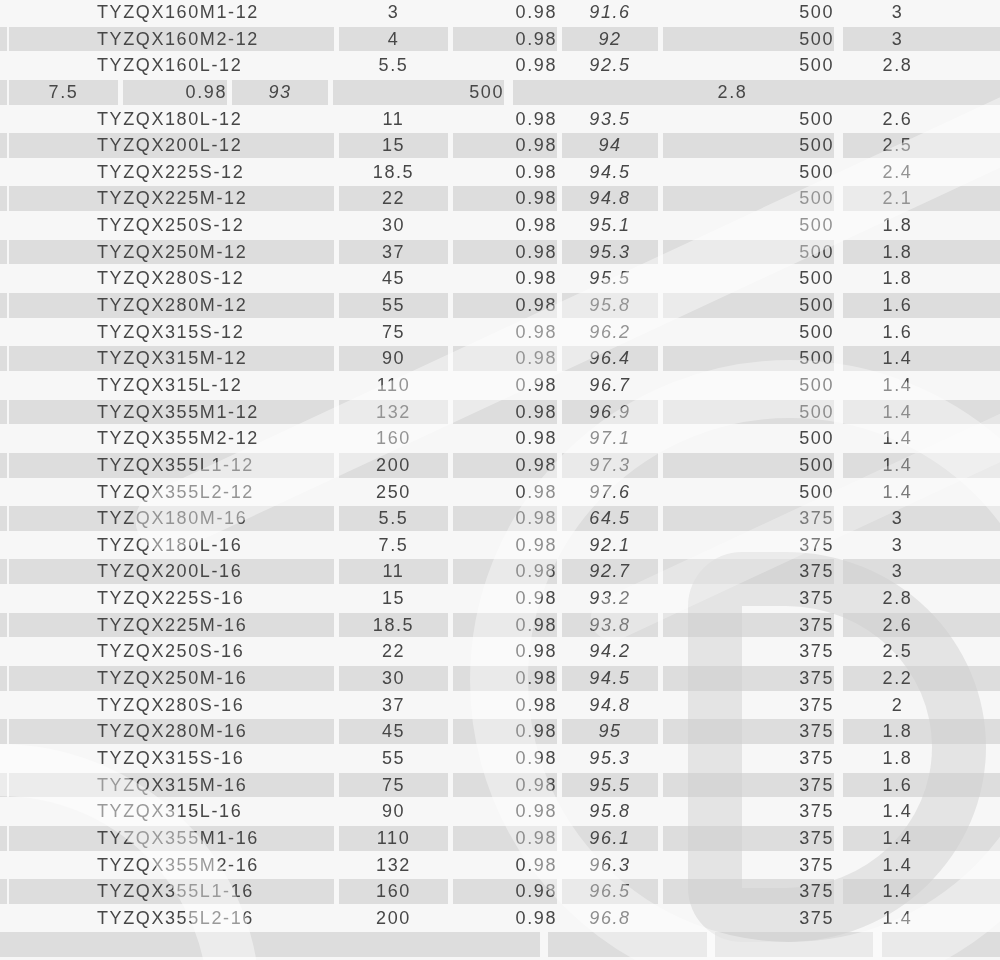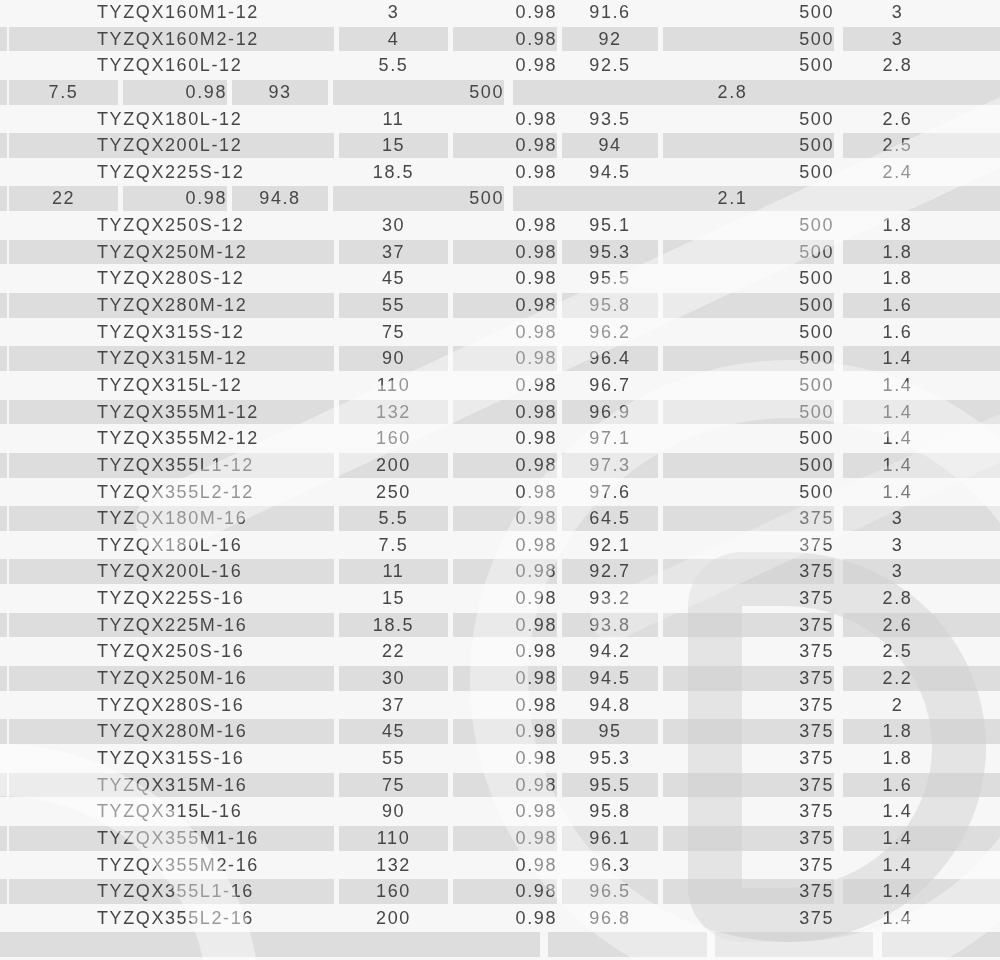--- a/index.html
+++ b/index.html
@@ -19,21 +19,21 @@
     border-radius:54px 200px 200px 54px / 54px 195px 195px 54px;
   }
   
   .tbl{position:absolute;inset:0;z-index:1;}
   .row{display:flex;height:24.7px;margin-bottom:1.96px;line-height:24.9px;}
   .cell{height:100%;box-sizing:border-box;}
   .c0{width:7px;margin-right:2px;}
   .c1{width:325px;margin-right:5px;padding-left:88px;text-align:left;}
   .c2{width:109px;margin-right:5px;text-align:center;}
   .c3{width:104px;margin-right:5px;text-align:right;}
-  .c4{width:96px; margin-right:5px;text-align:center;}
+  .c4{width:96px; margin-right:5px;text-align:center;font-style:italic;}
   .c5{width:171px;margin-right:9px;text-align:right;}
   .c6{flex:1;text-align:center;padding-right:48px;}
   .row:nth-child(even) .cell{background:rgba(205,205,205,0.62);}
   .cell{
     font-size:18px;letter-spacing:1.6px;color:#474747;
     white-space:nowrap;overflow:hidden;
   }
   
   .frow .f0{width:540px;margin-right:8px;}
   .frow .f1{width:159px;margin-right:8px;}
@@ -137,20 +137,21 @@
     <div class="cell c1">TYZQX225S-12</div>
     <div class="cell c2">18.5</div>
     <div class="cell c3">0.98</div>
     <div class="cell c4">94.5</div>
     <div class="cell c5">500</div>
     <div class="cell c6">2.4</div>
   </div>
 
   <div class="row">
     <div class="cell c0"></div>
+    <div class="cell c1">TYZQX225M-12</div>
     <div class="cell c2">22</div>
     <div class="cell c3">0.98</div>
     <div class="cell c4">94.8</div>
     <div class="cell c5">500</div>
     <div class="cell c6">2.1</div>
   </div>
 
   <div class="row">
     <div class="cell c0"></div>
     <div class="cell c1">TYZQX250S-12</div>

